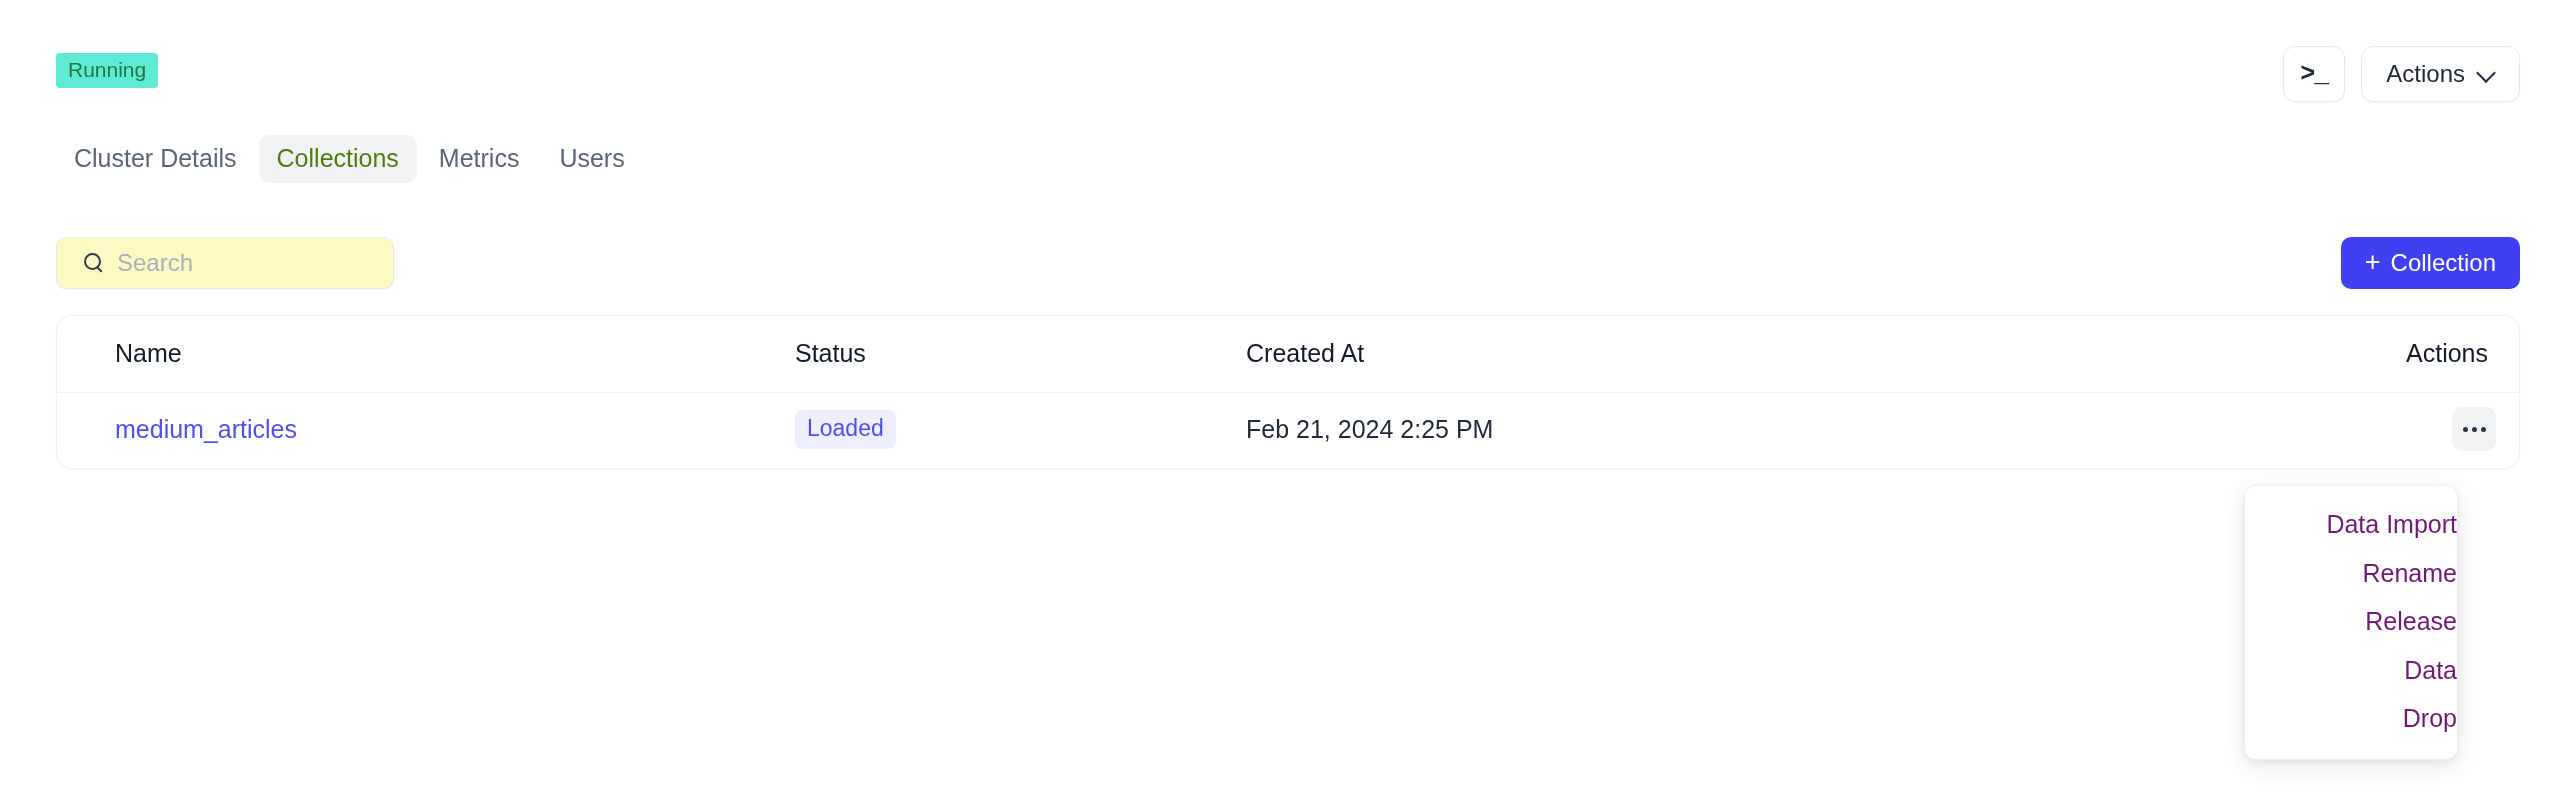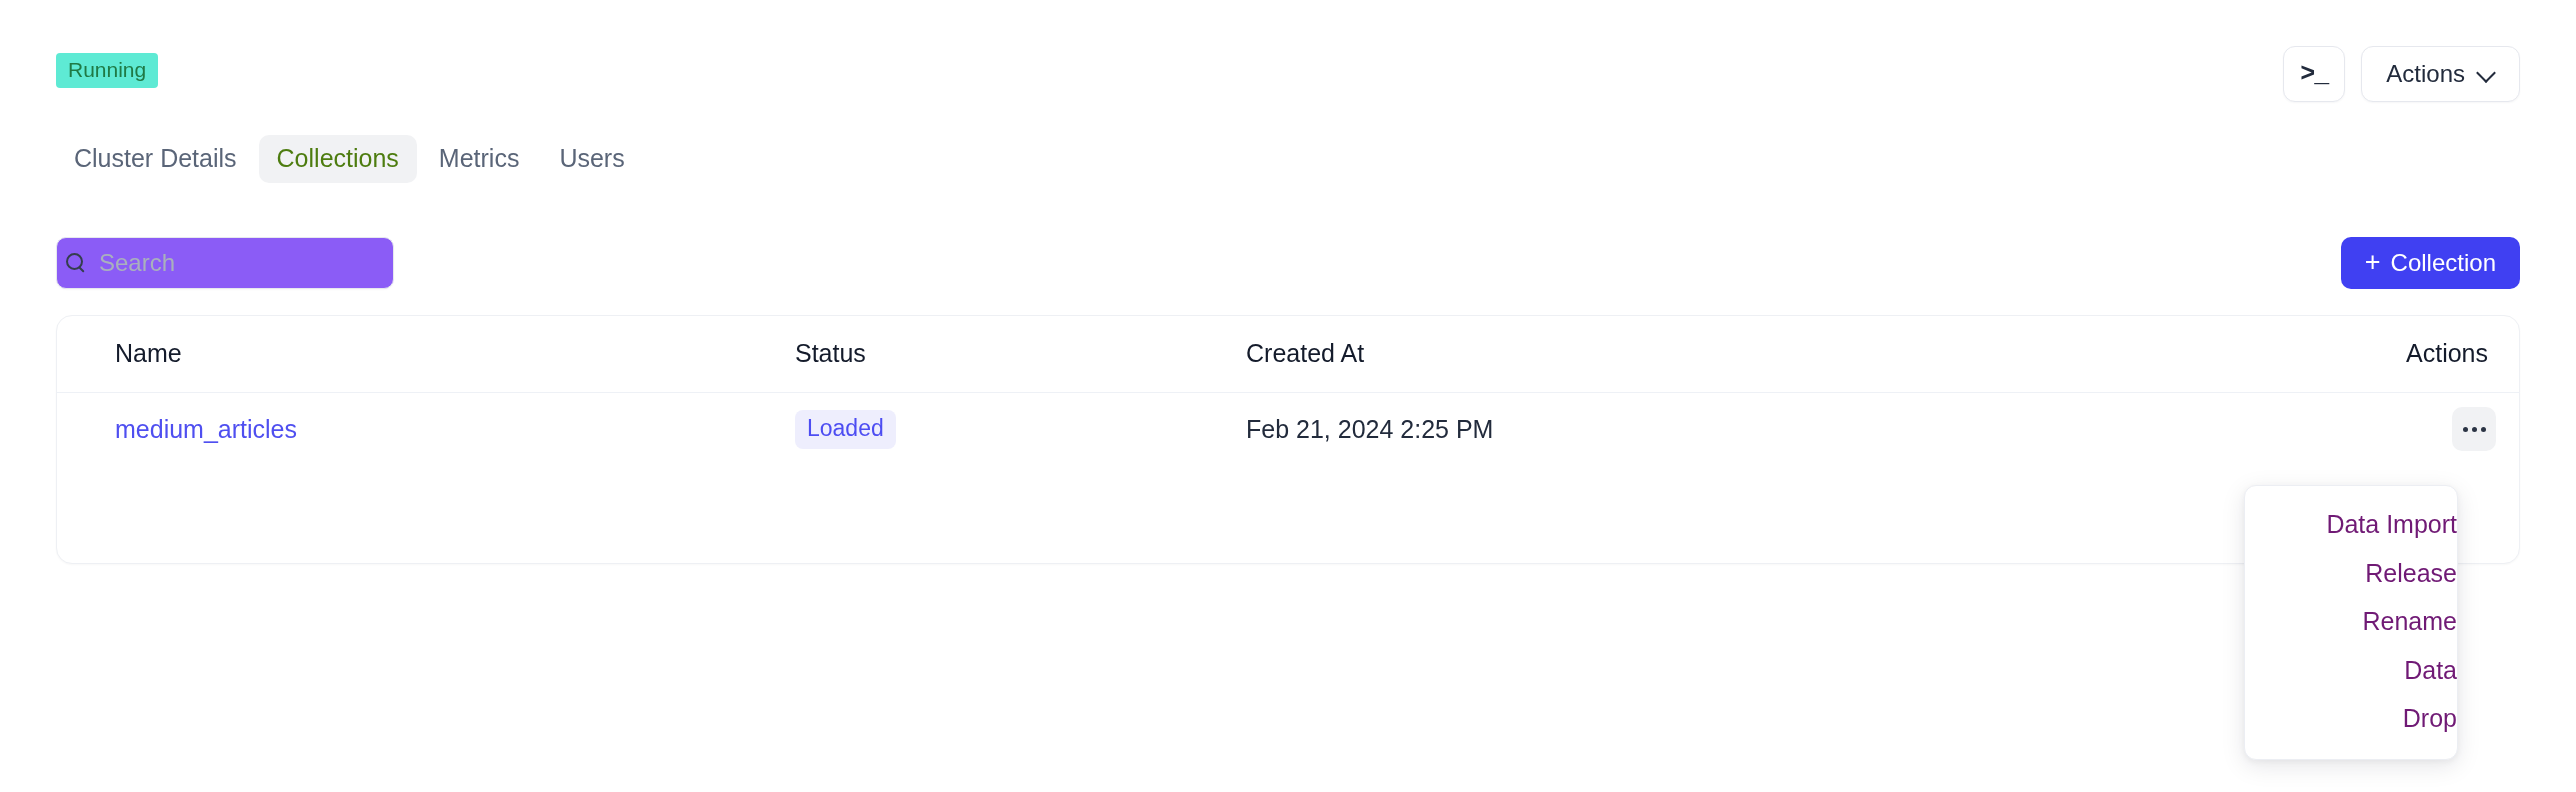--- a/index.html
+++ b/index.html
@@ -158,24 +158,24 @@
   }
 
   .search-wrap {
     position: absolute;
     left: 56px;
     top: 0;
     width: 338px;
     height: 52px;
     border: 1px solid #e6e8ee;
     border-radius: 10px;
-    background: #8b5cf6;
+    background: #fef9c3;
     display: flex;
     align-items: center;
-    padding: 0 8px;
+    padding: 0 26px;
     box-shadow: 0 1px 2px rgba(16,24,40,0.03);
   }
 
   .search-icon {
     width: 22px; height: 22px;
     flex: 0 0 22px;
     margin-right: 12px;
     position: relative;
   }
   .search-icon::before {
@@ -233,21 +233,21 @@
     position: relative;
     top: -1px;
   }
 
   
   .card {
     position: absolute;
     left: 56px;
     top: 315px;
     width: 2464px;
-    height: 249px;
+    height: 154px;
     background: #ffffff;
     border: 1px solid #eef0f4;
     border-radius: 16px;
     box-shadow: 0 1px 2px rgba(16,24,40,0.03);
   }
 
   table.collections {
     width: 100%;
     border-collapse: collapse;
     table-layout: fixed;
@@ -447,20 +447,20 @@
               </button>
             </div>
           </td>
         </tr>
       </tbody>
     </table>
   </div>
 
   <div class="dropdown">
     <button class="menu-item">Data Import</button>
+    <button class="menu-item">Rename</button>
     <button class="menu-item">Release</button>
-    <button class="menu-item">Rename</button>
     <button class="menu-item">Data</button>
     <button class="menu-item">Drop</button>
   </div>
 
 </div>
 
 
 </body></html>

